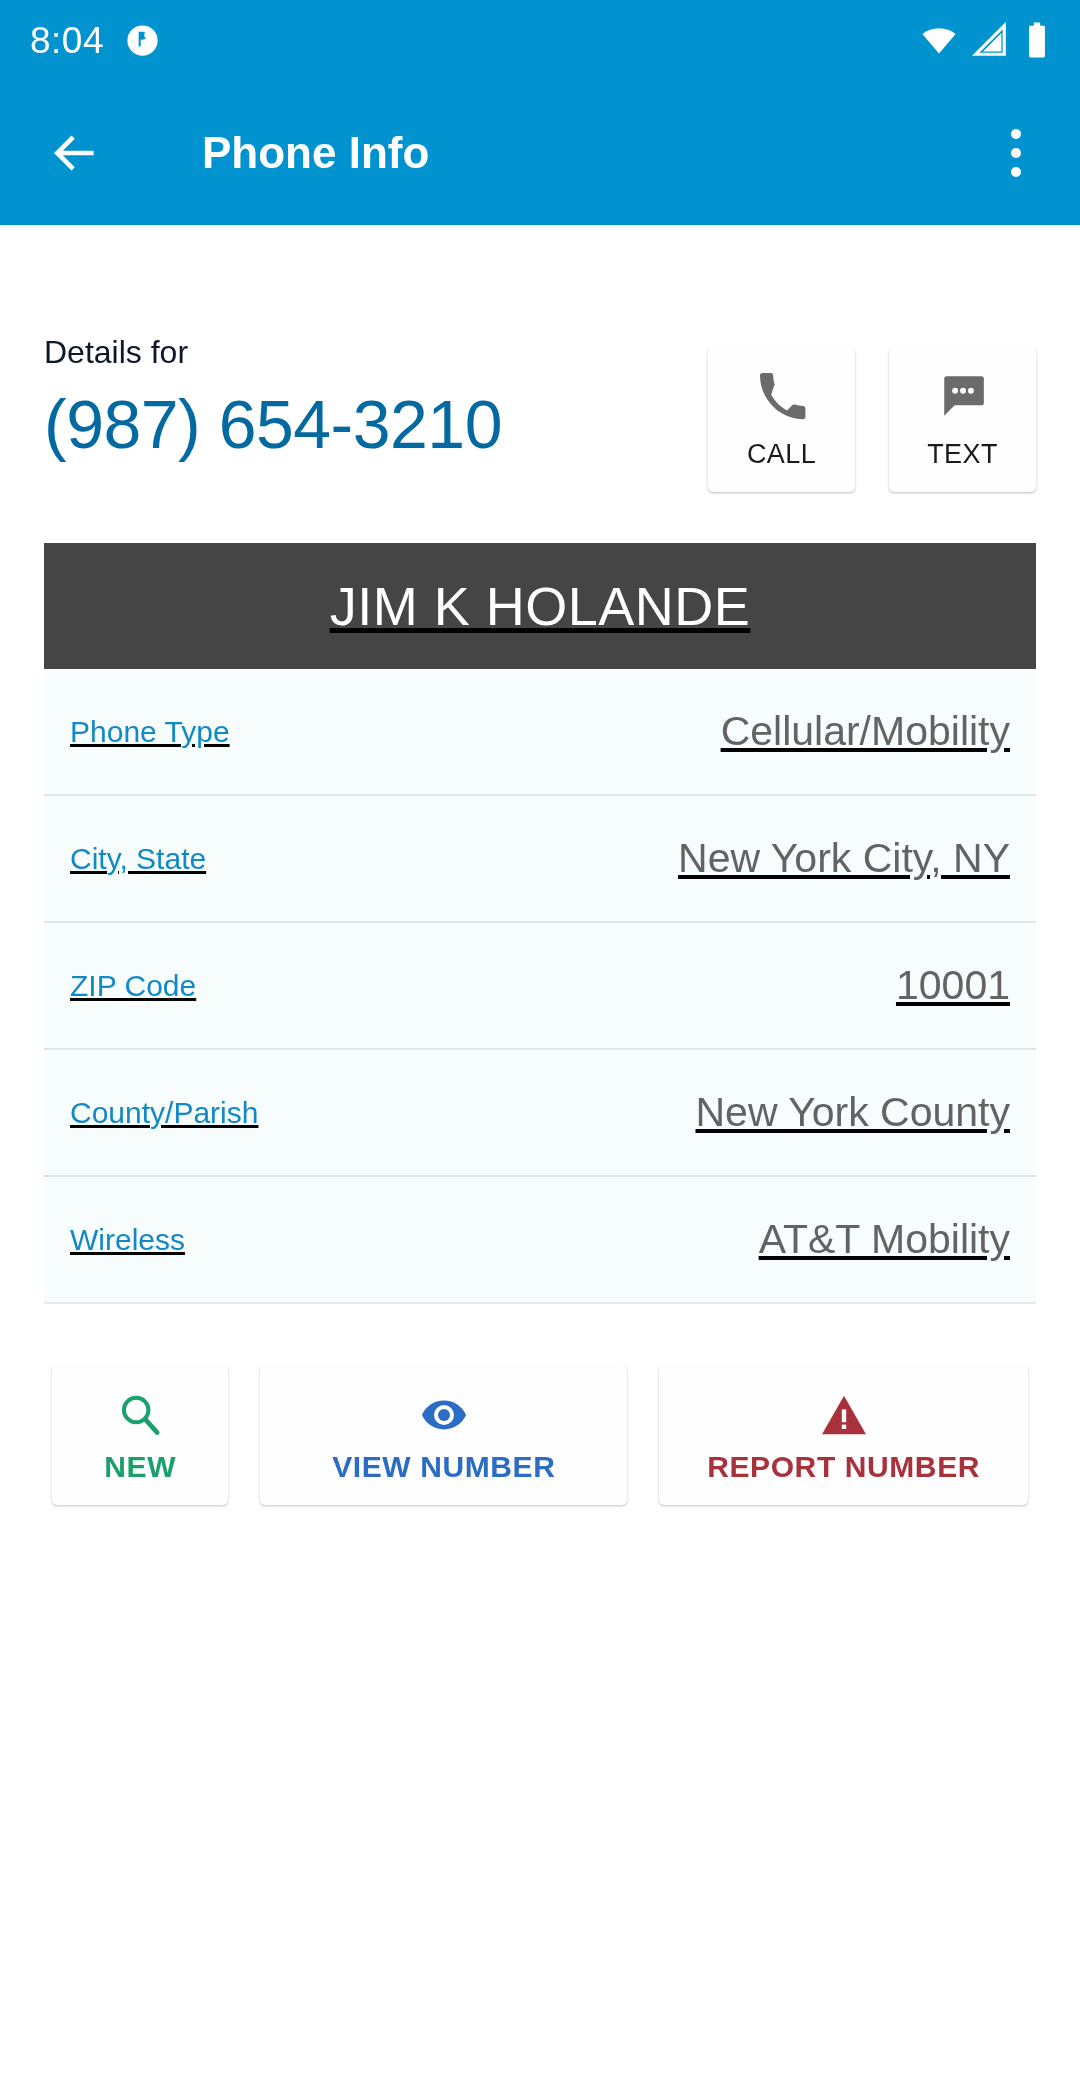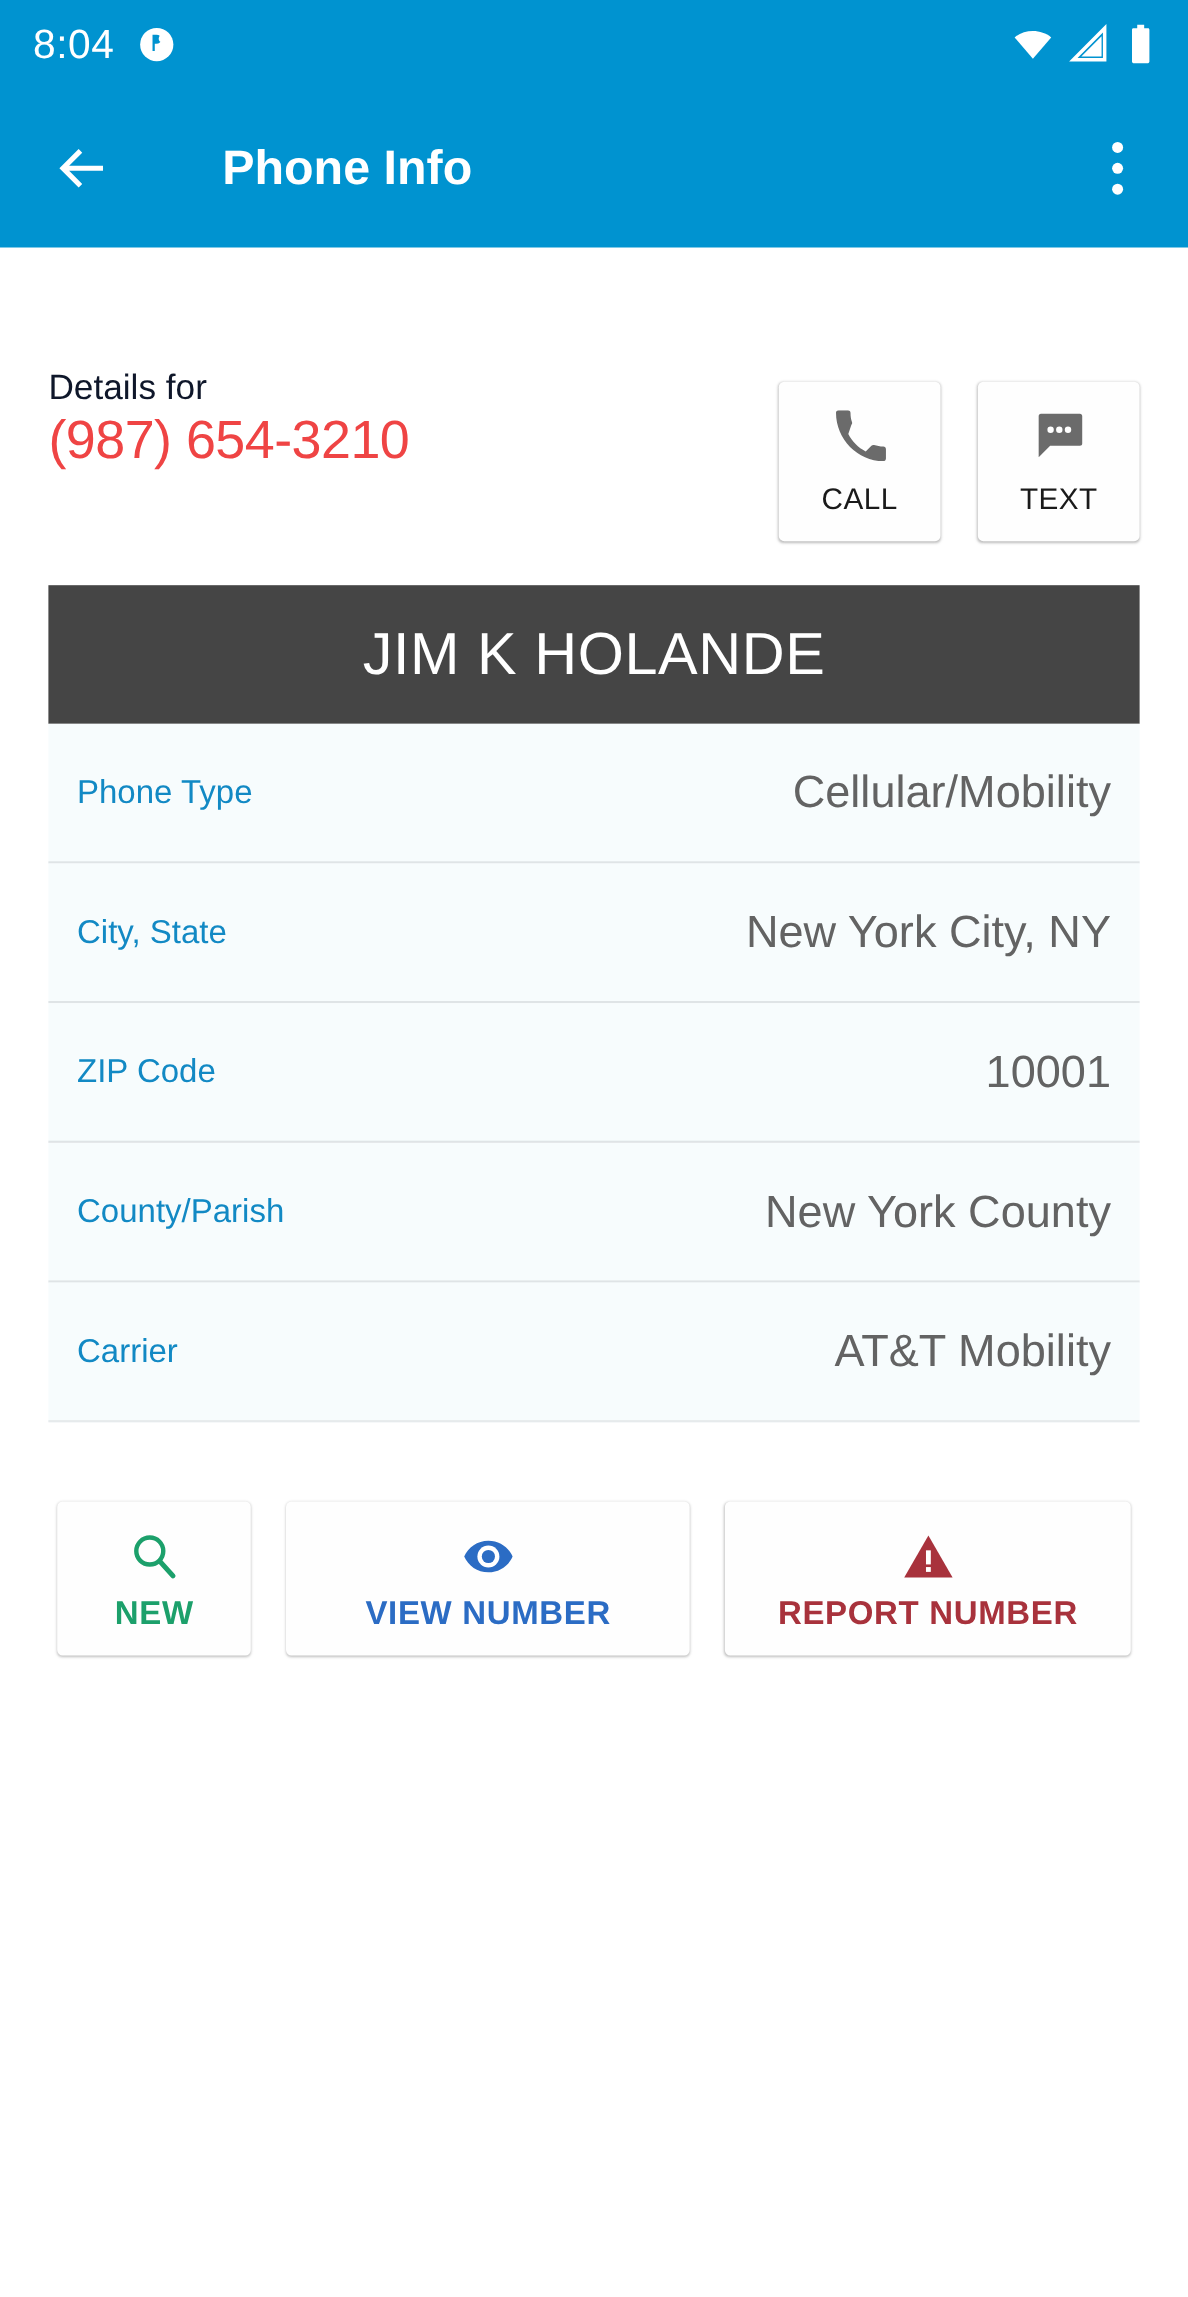--- a/index.html
+++ b/index.html
@@ -107,23 +107,24 @@
   .details-text-col {
     display: flex;
     flex-direction: column;
   }
   .details-for {
     color: #0f172a;
     font-size: 32px;
     line-height: 1.1;
   }
   .phone-number {
-    color: #ef4444;
-    font-size: 49px;
+    color: #0369a1;
+    font-size: 68px;
     line-height: 1.25;
+    margin-top: 12px;
     letter-spacing: -0.5px;
     cursor: pointer;
   }
   .contact-actions {
     margin-left: auto;
     display: flex;
     gap: 34px;
     padding-top: 12px;
   }
   .action-card {
@@ -147,23 +148,24 @@
   .action-card .lbl {
     margin-top: 14px;
     font-size: 27px;
     color: #1A1A1A;
     letter-spacing: 0.4px;
   }
 
   
   .info-table {
     position: absolute;
-    top: 532px;
+    top: 543px;
     left: 44px;
     width: 992px;
+    text-decoration: underline;
   }
   .name-banner {
     height: 126px;
     background: #454545;
     display: flex;
     align-items: center;
     justify-content: center;
   }
   .name-banner span {
     color: #FFFFFF;
@@ -333,21 +335,21 @@
       <span class="info-label">ZIP Code</span>
       <span class="info-value">10001</span>
     </div>
 
     <div class="info-row">
       <span class="info-label">County/Parish</span>
       <span class="info-value">New York County</span>
     </div>
 
     <div class="info-row">
-      <span class="info-label">Carrier</span>
+      <span class="info-label">Wireless</span>
       <span class="info-value">AT&amp;T Mobility</span>
     </div>
 
   </div>
 
   <div class="button-row">
 
     <div class="wide-btn" id="btn-new">
       <span class="ico">
         <svg width="46" height="46" viewBox="0 0 24 24">

